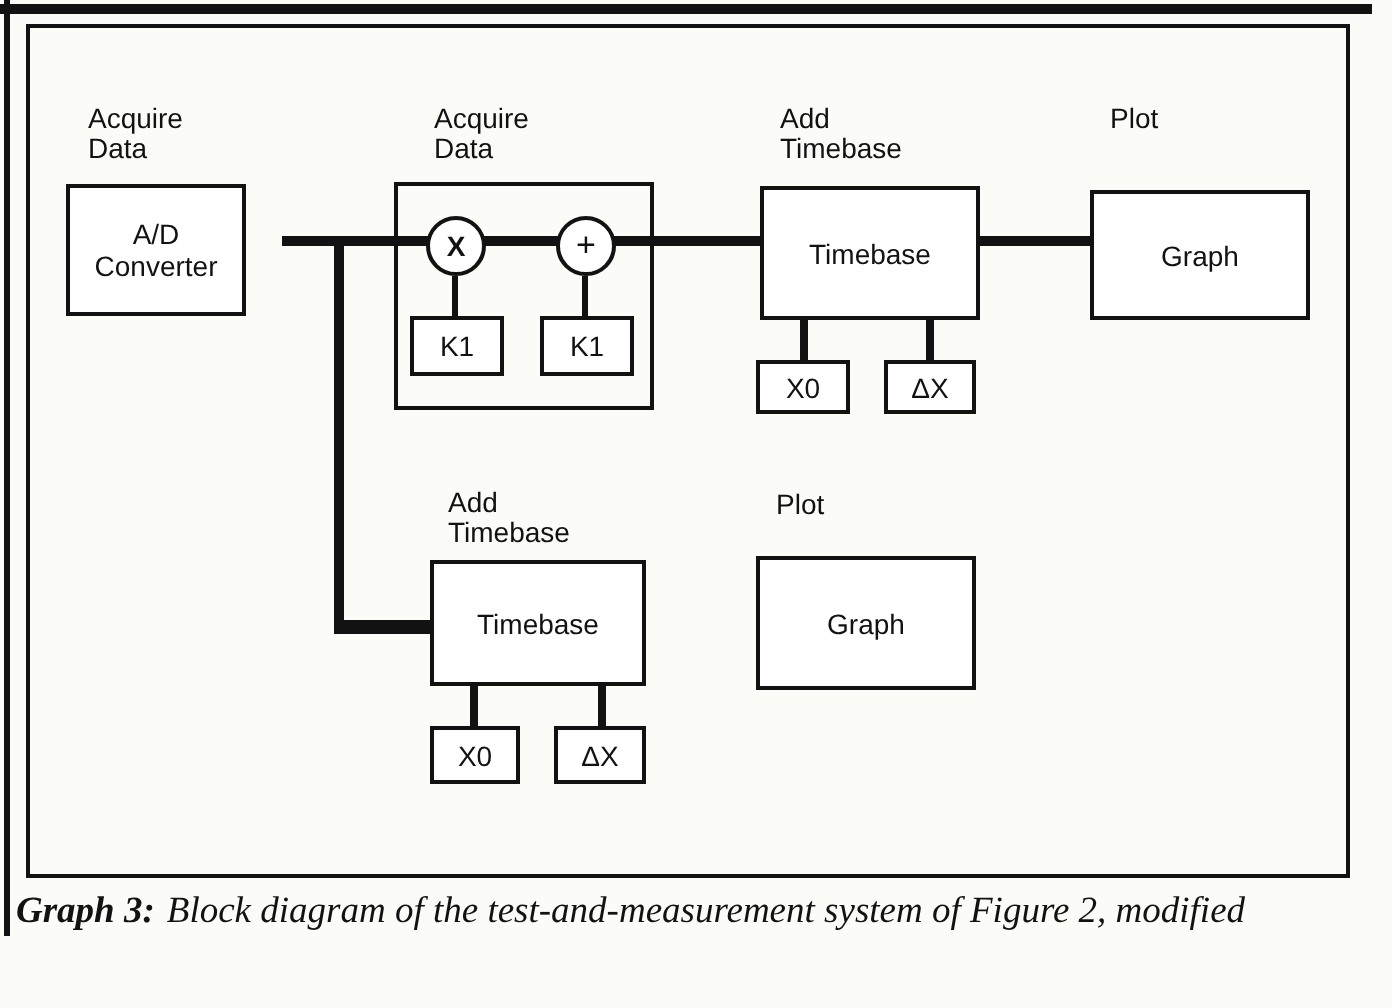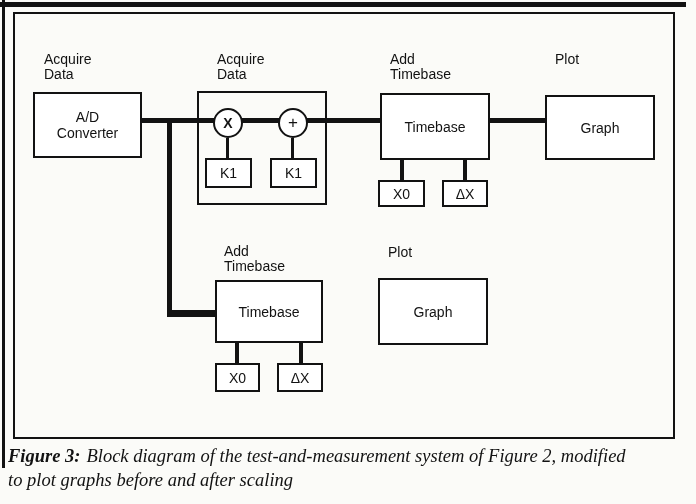--- a/index.html
+++ b/index.html
@@ -41,21 +41,21 @@
   .box{
     border:2px solid var(--ink);
     background:#fff;
     display:flex;align-items:center;justify-content:center;
     text-align:center;
     font-size:14px;line-height:16px;
     white-space:pre-line;
     z-index:2;
     box-sizing:border-box;
   }
-  .box-adc{left:33px;top:92px;width:109px;height:66px;}
+  .box-adc{left:33px;top:92px;width:90px;height:66px;}
   .box-group{left:197px;top:91px;width:130px;height:114px;background:transparent;}
   .box-k1a{left:205px;top:158px;width:47px;height:30px;z-index:3;}
   .box-k1b{left:270px;top:158px;width:47px;height:30px;z-index:3;}
   .box-tb1{left:380px;top:93px;width:110px;height:67px;}
   .box-x0a{left:378px;top:180px;width:47px;height:27px;}
   .box-dxa{left:442px;top:180px;width:46px;height:27px;}
   .box-graph1{left:545px;top:95px;width:110px;height:65px;}
   .box-tb2{left:215px;top:280px;width:108px;height:63px;}
   .box-x0b{left:215px;top:363px;width:45px;height:29px;}
   .box-dxb{left:277px;top:363px;width:46px;height:29px;}
@@ -138,15 +138,14 @@
 <div class="abs box box-tb1">Timebase</div>
 <div class="abs box box-x0a">X0</div>
 <div class="abs box box-dxa">ΔX</div>
 <div class="abs box box-graph1">Graph</div>
 <div class="abs box box-tb2">Timebase</div>
 <div class="abs box box-x0b">X0</div>
 <div class="abs box box-dxb">ΔX</div>
 <div class="abs box box-graph2">Graph</div>
 
 <div class="abs caption">
-  <span class="cap-label">Figure 3:</span><span class="cap-text">Block diagram of the test-and-measurement system of Figure 2, modified</span><br>
-  <span class="cap-text">to plot graphs before and after scaling</span>
+  <span class="cap-label">Graph 3:</span><span class="cap-text">Block diagram of the test-and-measurement system of Figure 2, modified</span><br>
 </div>
 
 </body></html>

